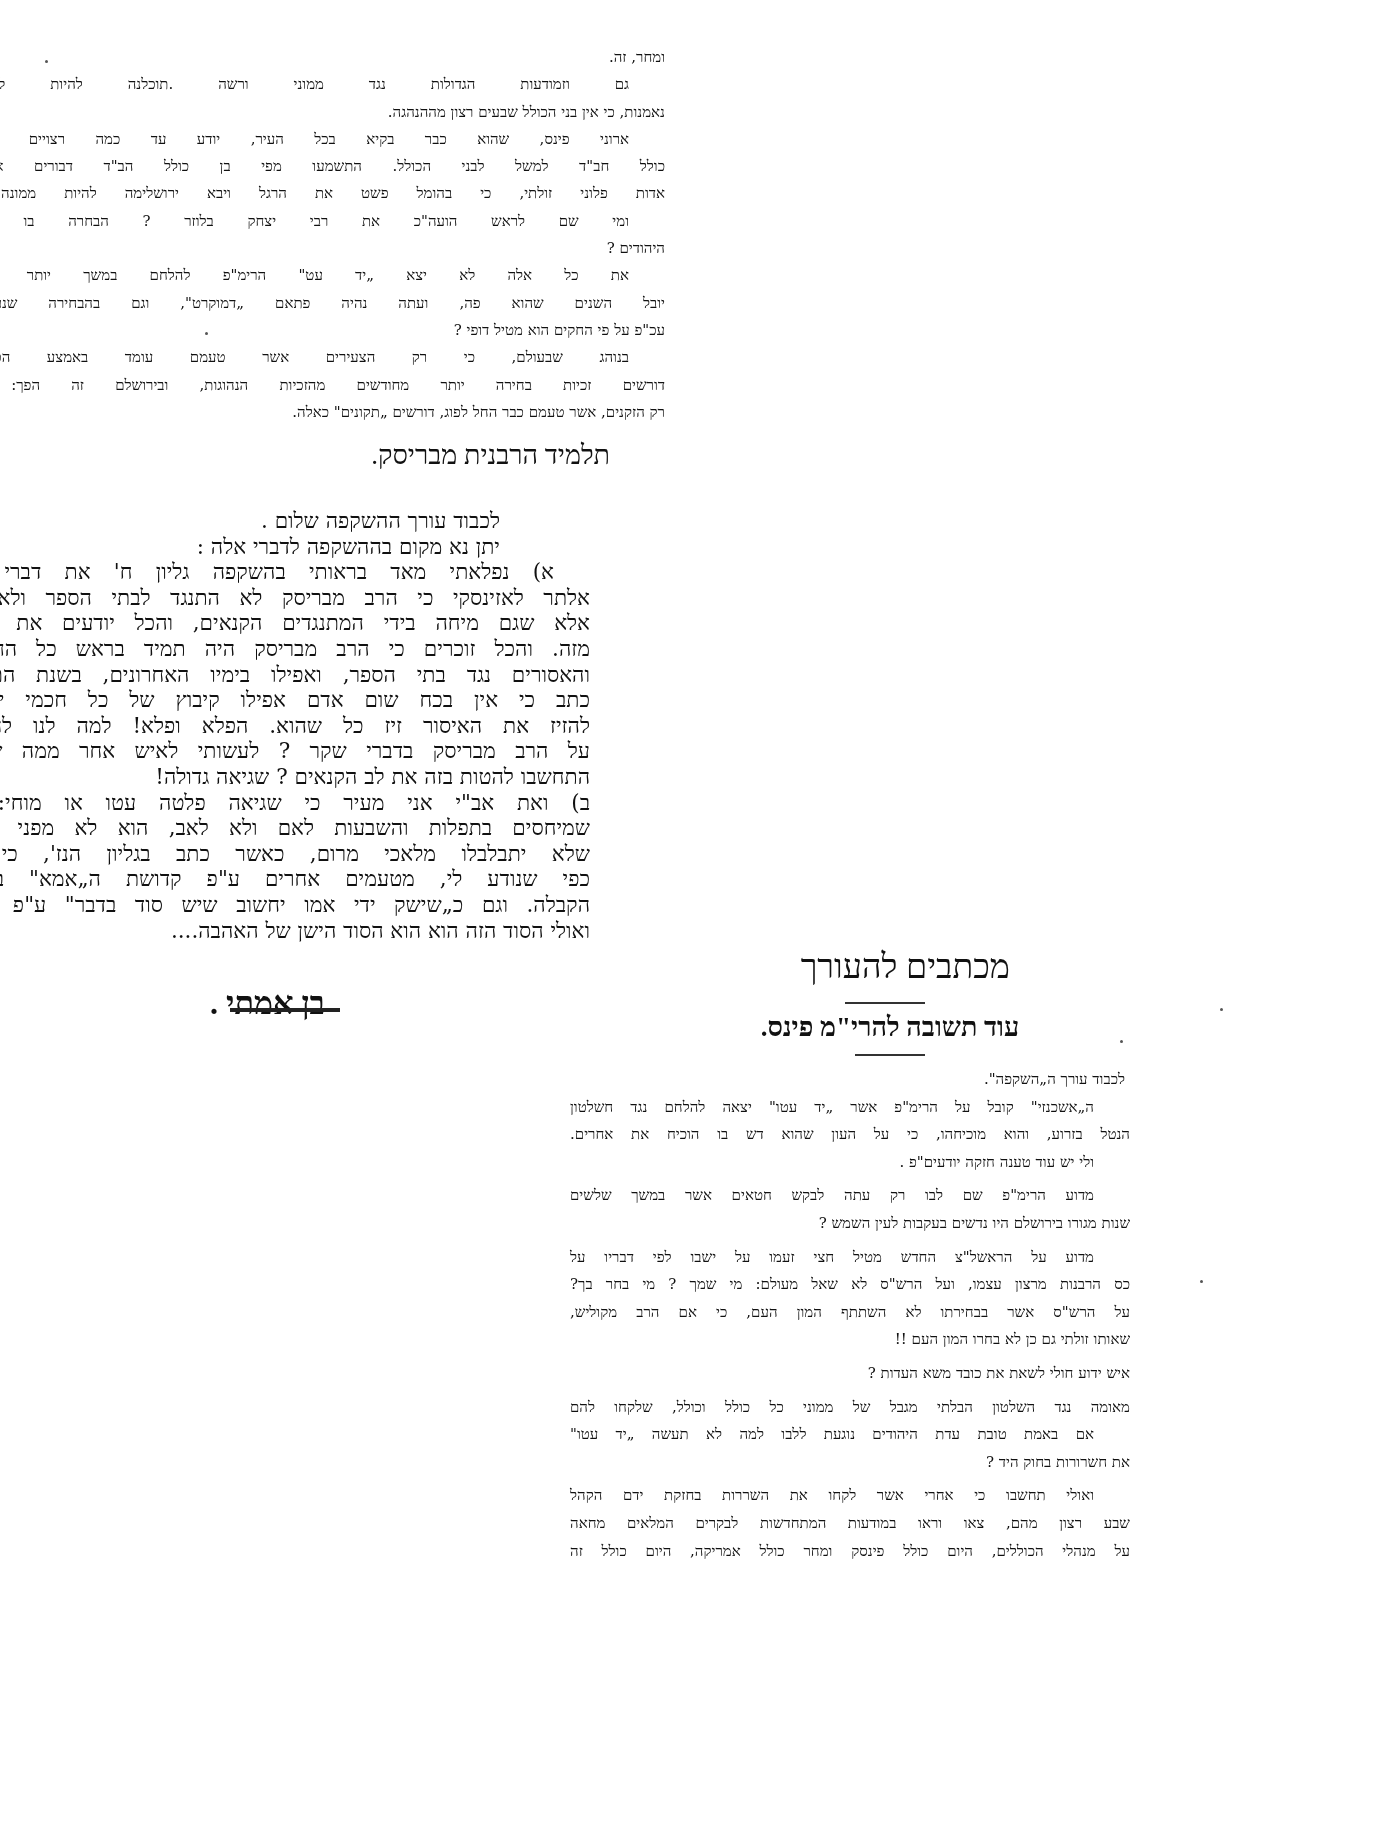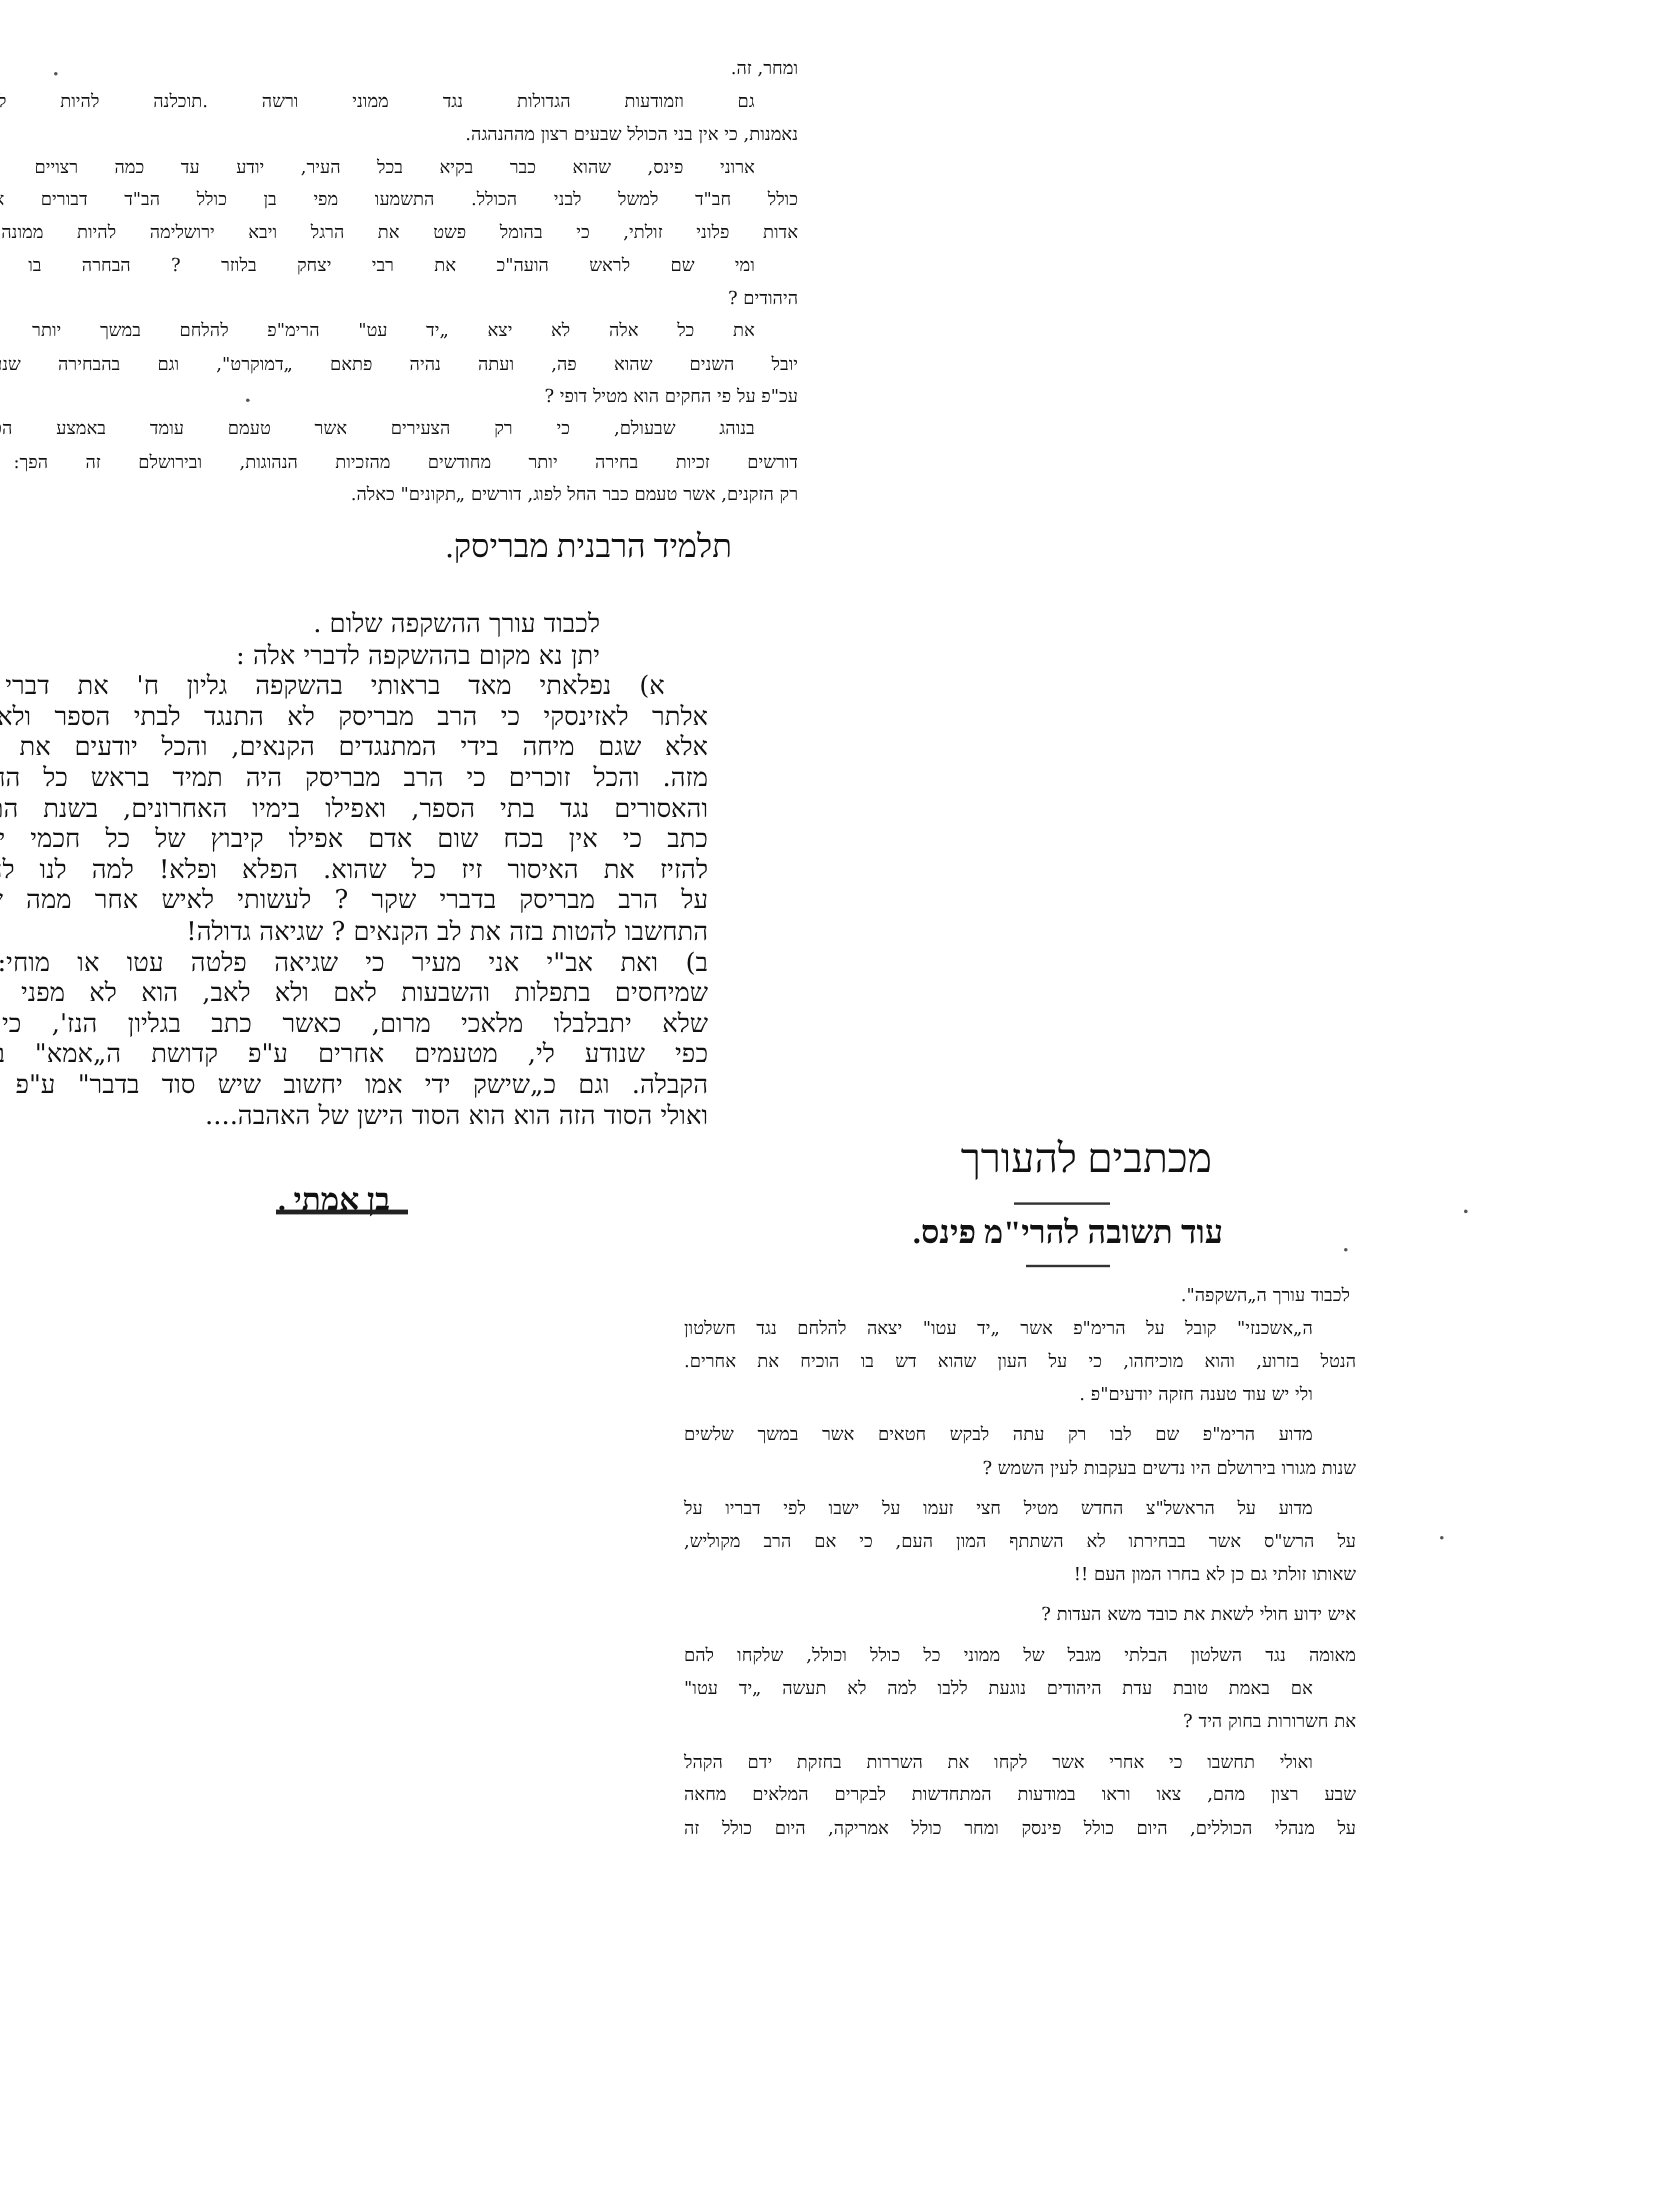--- a/index.html
+++ b/index.html
@@ -8,21 +8,21 @@
   .line { white-space:nowrap; overflow:visible; display:block; text-align:justify; text-align-last:justify; }
   .line.last { text-align-last:right; }
   .line.indent { padding-right:36px; }
   
   #col1 { right:735px; top:44px; width:700px; font-size:15px; line-height:27.3px; }
   #col1 .line { overflow:hidden; }
   #sig1 { right:790px; top:440px; font-size:27px; font-family:"Liberation Serif", serif; }
   
   #letter2 { right:810px; top:508px; width:640px; font-size:21.5px; line-height:25.6px; }
   #letter2 .line { overflow:hidden; }
-  #sig2 { right:1075px; top:985px; font-size:26px; font-weight:bold; font-family:"Liberation Serif", serif; }
+  #sig2 { right:1075px; top:985px; font-size:32px; font-weight:bold; font-family:"Liberation Serif", serif; }
   #rule2 { position:absolute; left:230px; top:1008px; width:110px; height:4px; background:#222; }
   
   #heading { position:absolute; left:760px; width:250px; top:948px; text-align:right; direction:rtl; font-size:34px; font-family:"Liberation Serif", serif; }
   #heading-rule { position:absolute; left:845px; top:1002px; width:80px; height:2px; background:#333; }
   #subheading { position:absolute; left:690px; width:400px; top:1012px; text-align:center; direction:rtl; font-size:27px; font-family:"Liberation Serif", serif; font-weight:bold; }
   #sub-rule { position:absolute; left:855px; top:1054px; width:70px; height:2px; background:#333; }
   #col2 { right:270px; top:1066px; width:560px; font-size:15px; line-height:27.6px; }
   #col2 .gap { height:6px; }
   .dot { position:absolute; width:3px; height:3px; background:#555; border-radius:50%; }
 </style>
@@ -77,20 +77,21 @@
 <div id="col2" class="block">
   <span class="line last" style="padding-right:5px">לכבוד עורך ה„השקפה".</span>
   <span class="line indent">ה„אשכנזי" קובל על הרימ"פ אשר „יד עטו" יצאה להלחם נגד חשלטון</span>
   <span class="line">הנטל בזרוע, והוא מוכיחהו, כי על העון שהוא דש בו הוכיח את אחרים.</span>
   <span class="line last indent">ולי יש עוד טענה חזקה יודעים"פ .</span>
   <div class="gap"></div>
   <span class="line indent">מדוע הרימ"פ שם לבו רק עתה לבקש חטאים אשר במשך שלשים</span>
   <span class="line last">שנות מגורו בירושלם היו נדשים בעקבות לעין השמש ?</span>
   <div class="gap"></div>
   <span class="line indent">מדוע על הראשל"צ החדש מטיל חצי זעמו על ישבו לפי דבריו על</span>
+  <span class="line">כס הרבנות מרצון עצמו, ועל הרש"ס לא שאל מעולם: מי שמך ? מי בחר בך?</span>
   <span class="line">על הרש"ס אשר בבחירתו לא השתתף המון העם, כי אם הרב מקוליש,</span>
   <span class="line last">שאותו זולתי גם כן לא בחרו המון העם !!</span>
   <div class="gap"></div>
   <span class="line last">איש ידוע חולי לשאת את כובד משא העדות ?</span>
   <div class="gap"></div>
   <span class="line">מאומה נגד השלטון הבלתי מגבל של ממוני כל כולל וכולל, שלקחו להם</span>
   <span class="line indent">אם באמת טובת עדת היהודים נוגעת ללבו למה לא תעשה „יד עטו"</span>
   <span class="line last">את חשרורות בחוק היד ?</span>
   <div class="gap"></div>
   <span class="line indent">ואולי תחשבו כי אחרי אשר לקחו את השררות בחזקת ידם הקהל</span>

